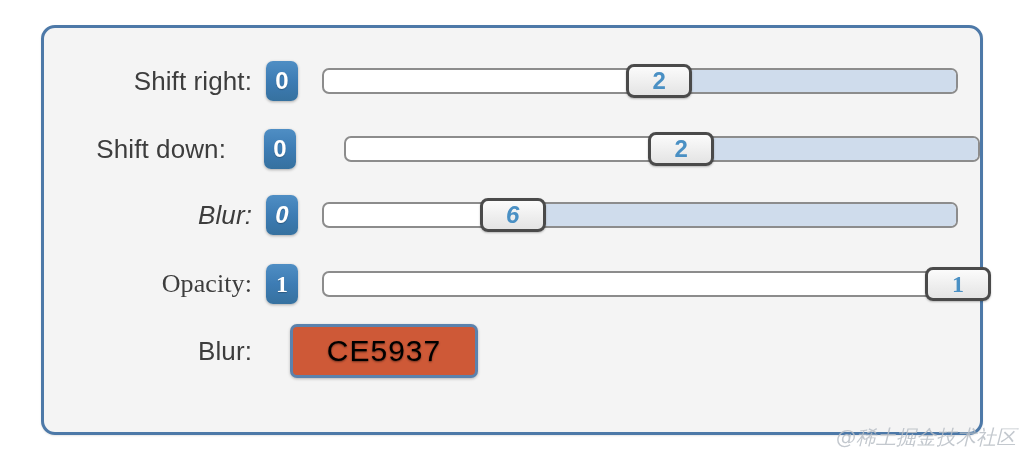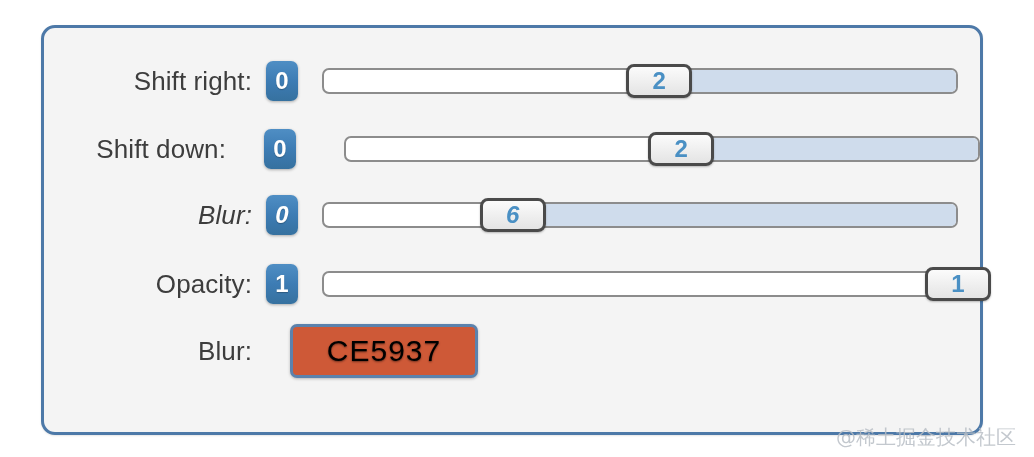--- a/index.html
+++ b/index.html
@@ -34,21 +34,21 @@
     position: absolute;
     left: 0;
     width: 100%;
     height: 46px;
     display: flex;
     align-items: center;
   }
   #row-0 { top: 30px; }
   #row-1 { top: 98px; gap: 24px; }
   #row-2 { top: 164px; font-style: italic; }
-  #row-3 { top: 233px; }
+  #row-3 { top: 233px; font-family: Liberation Serif, serif; }
   #row-4 { top: 300px; }
 
   .row-label {
     width: 222px;
     text-align: right;
     padding-right: 14px;
     box-sizing: border-box;
     font-size: 26px;
     color: #3d3d3d;
     letter-spacing: 0.1px;
@@ -140,20 +140,21 @@
   
   #watermark {
     position: absolute;
     right: 18px;
     bottom: 6px;
     font-size: 20px;
     color: #b9bfc6;
     opacity: 0.85;
     white-space: nowrap;
     font-family: "DejaVu Sans", sans-serif;
+    font-style: italic;
   }
 </style>
 </head>
 <body>
 
 <div id="panel" style="border-color: rgb(77, 121, 168); background: rgb(244, 244, 244);">
 
   <div class="row" id="row-0">
     <div class="row-label">Shift right:</div>
     <div class="badge">0</div>

